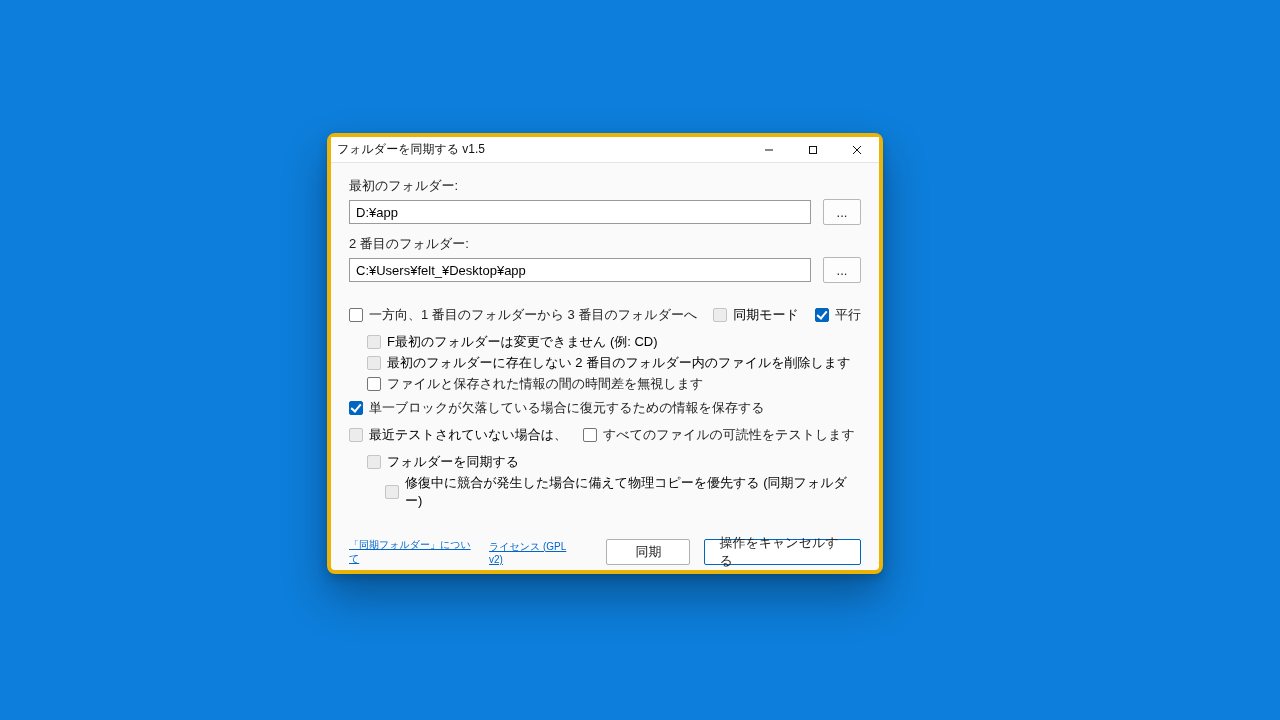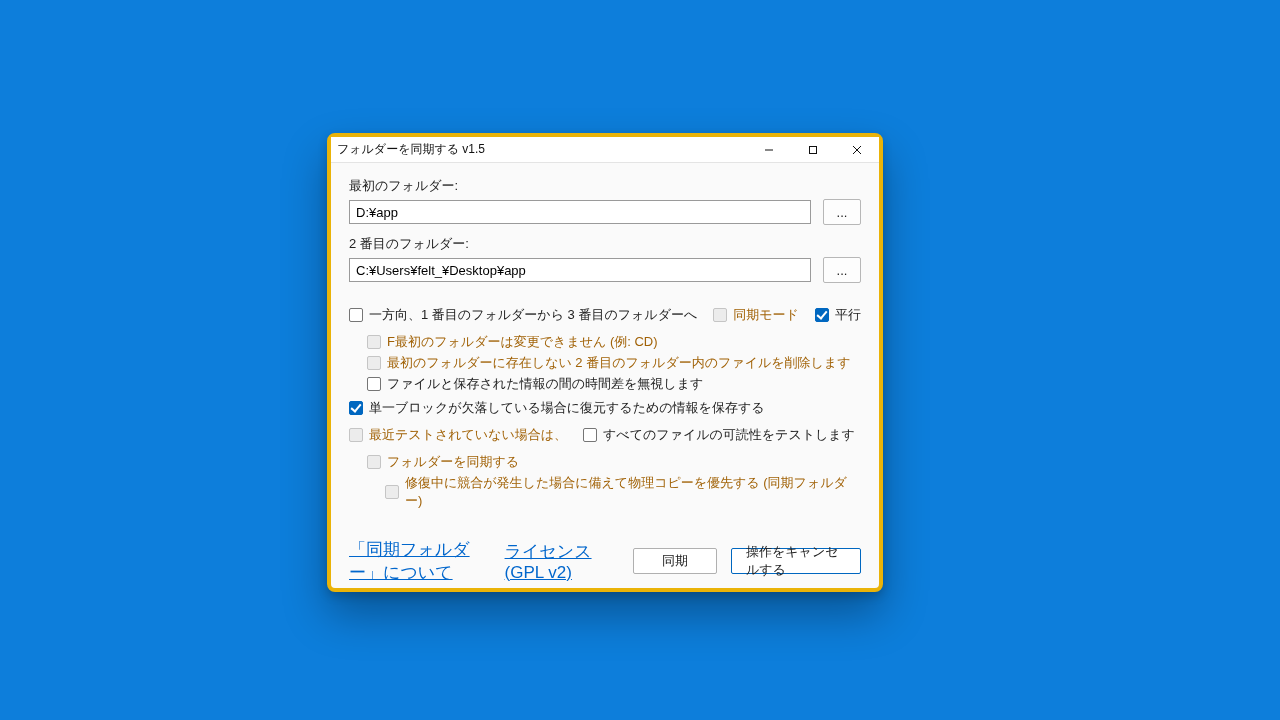--- a/index.html
+++ b/index.html
@@ -88,30 +88,30 @@
     width: 4px; height: 8px;
     border: solid #fff;
     border-width: 0 2px 2px 0;
     transform: rotate(40deg);
   }
   .cb.disabled {
     background: #ececec;
     border-color: #c5c5c5;
   }
   .cb-label { font-size: 13px; color: #222; }
-  .cb-label.disabled { color: #a16207; }
+  .cb-label.disabled { color: #000000; }
   .opts-block { margin-top: 6px; margin-bottom: 6px; }
   .footer {
     display: flex; align-items: center; gap: 14px;
     margin-top: 28px;
   }
   .link {
     color: #0066cc;
     text-decoration: underline;
-    font-size: 17px;
+    font-size: 10px;
     cursor: pointer;
   }
   .spacer { flex: 1; }
   .btn {
     height: 26px;
     min-width: 84px;
     padding: 0 14px;
     border: 1px solid #b0b0b0;
     background: #fff;
     font-size: 13px;

